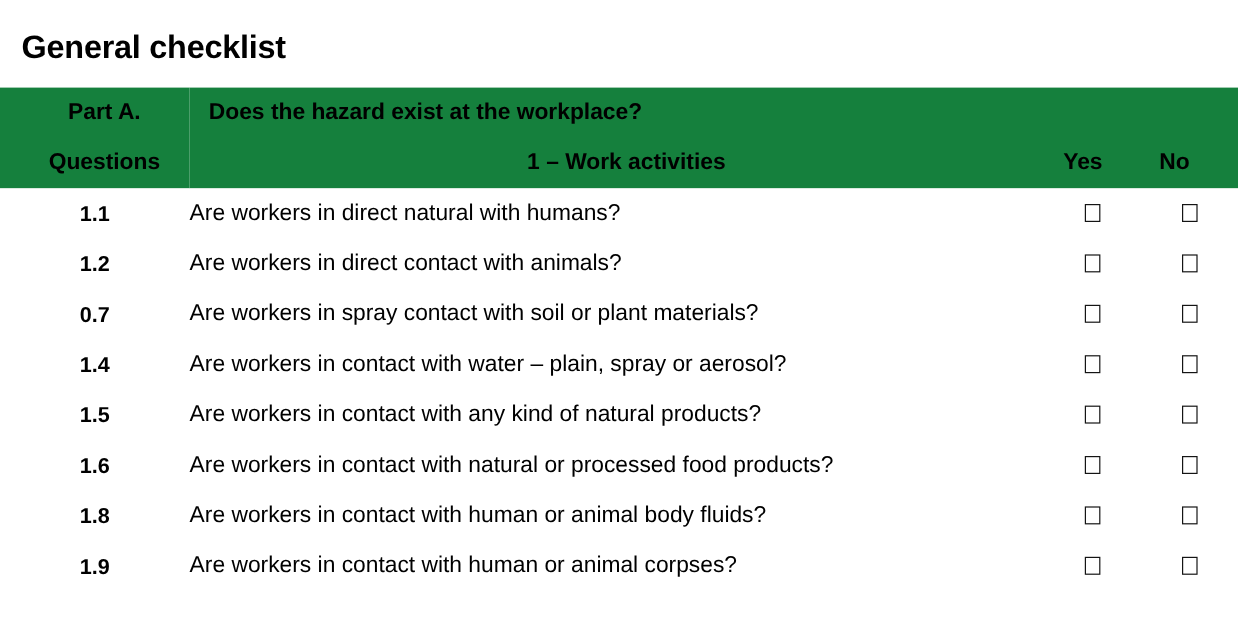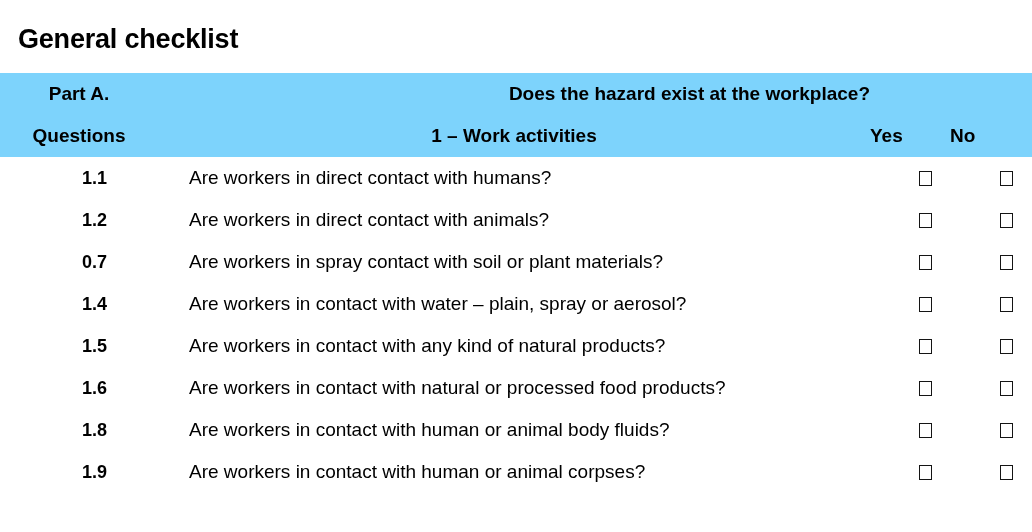--- a/index.html
+++ b/index.html
@@ -53,60 +53,60 @@
   }
 
   
   col.c-num   { width: 158px; }
   col.c-text  { width: 712px; }
   col.c-yes   { width: 80px; }
   col.c-no    { width: 82px; }
 
   
   .hdr-row th {
-    background: #7dd3fc;
+    background: #15803d;
     vertical-align: middle;
+    padding-left: 16px;
   }
   .hdr-top th    { height: 42px; }
   .hdr-bottom th { height: 42px; }
 
   .hdr-part {
     font-size: 19px;
     font-weight: bold;
     text-align: center;
     padding-left: 4px;
   }
   .hdr-questions {
     font-size: 19px;
     font-weight: bold;
     text-align: center;
     padding-left: 2px;
   }
   .hdr-hazard {
     font-size: 19px;
     font-weight: bold;
-    text-align: right;
+    text-align: left;
   }
   .hdr-section {
     font-size: 19px;
     font-weight: bold;
     text-align: center;
   }
   .hdr-yes, .hdr-no {
     font-size: 19px;
     font-weight: bold;
     text-align: left;
   }
 
   
   .q-row td {
     background: #ffffff;
     height: 42px;
     vertical-align: middle;
-    padding-left: 31px;
   }
   .q-num {
     font-size: 18px;
     font-weight: bold;
     text-align: center;
     padding-right: 2px;
   }
   .q-text {
     font-size: 19px;
     font-weight: normal;
@@ -152,21 +152,21 @@
       <tr class="hdr-row hdr-bottom">
         <th class="hdr-questions">Questions</th>
         <th class="hdr-section">1 – Work activities</th>
         <th class="hdr-yes">Yes</th>
         <th class="hdr-no">No</th>
       </tr>
     </thead>
     <tbody id="checklist-body">
         <tr class="q-row">
           <td class="q-num">1.1</td>
-          <td class="q-text">Are workers in direct contact with humans?</td>
+          <td class="q-text">Are workers in direct natural with humans?</td>
           <td class="q-box"><span class="checkbox"></span></td>
           <td class="q-box"><span class="checkbox"></span></td>
         </tr>
         <tr class="q-row">
           <td class="q-num">1.2</td>
           <td class="q-text">Are workers in direct contact with animals?</td>
           <td class="q-box"><span class="checkbox"></span></td>
           <td class="q-box"><span class="checkbox"></span></td>
         </tr>
         <tr class="q-row">

